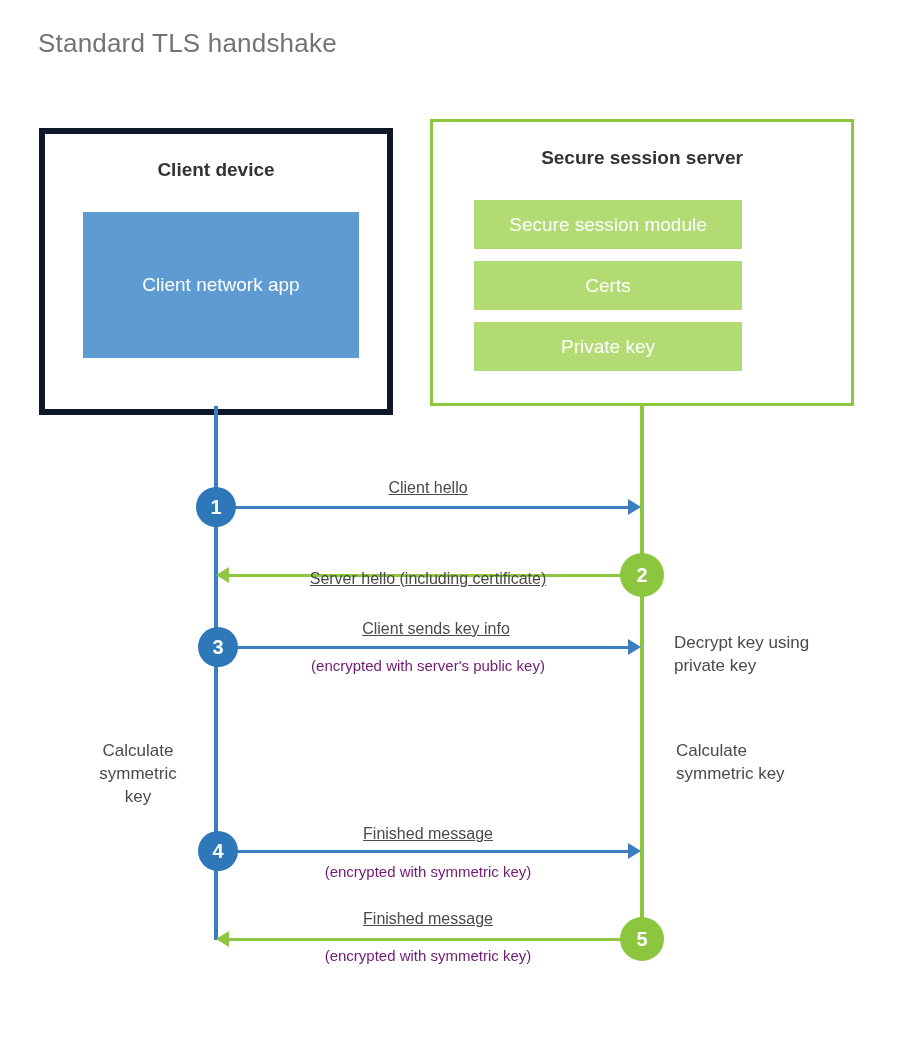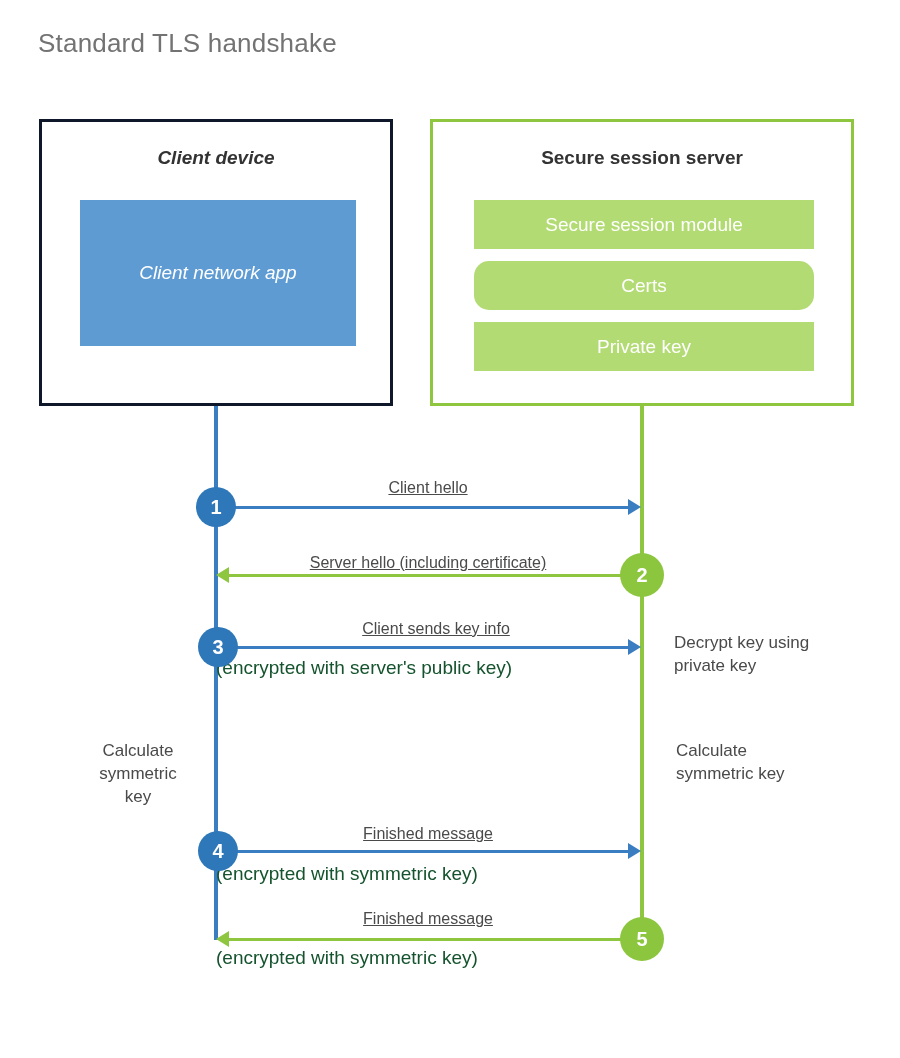--- a/index.html
+++ b/index.html
@@ -28,25 +28,24 @@
   }
 
   
   .party-box {
     position: absolute;
     background: #ffffff;
     box-sizing: border-box;
   }
   #client-device-box {
     left: 39px;
-    top: 119px;
+    top: 128px;
     width: 354px;
     height: 287px;
-    border: 3px solid #0f172a;
-    font-style: italic;
+    border: 6px solid #0f172a;
   }
   #server-box {
     left: 430px;
     top: 119px;
     width: 424px;
     height: 287px;
     border: 3px solid #8fc640;
     text-decoration: underline;
   }
   .party-title {
@@ -72,32 +71,32 @@
     font-size: 19px;
     display: flex;
     align-items: center;
     justify-content: center;
     text-align: center;
     line-height: 1.35;
   }
   .server-block {
     position: absolute;
     left: 41px;
-    width: 340px;
+    width: 268px;
     height: 49px;
     background: #b3db74;
     color: #ffffff;
     font-size: 19px;
     display: flex;
     align-items: center;
     justify-content: center;
     text-align: center;
   }
   #server-block-0 { top: 78px; }
-  #server-block-1 { top: 139px; border-radius: 15px; }
+  #server-block-1 { top: 139px; }
   #server-block-2 { top: 200px; }
 
   
   .lifeline {
     position: absolute;
     width: 4px;
   }
   #client-lifeline {
     left: 214px;
     top: 406px;
@@ -136,23 +135,23 @@
   .msg-label {
     position: absolute;
     text-align: center;
     font-size: 16px;
     color: #4a4a4a;
     white-space: nowrap;
     text-decoration: underline;
   }
   .msg-sublabel {
     position: absolute;
-    text-align: left;
-    font-size: 19px;
-    color: #14532d;
+    text-align: center;
+    font-size: 15px;
+    color: #701a75;
     white-space: nowrap;
   }
 
   
   .step-circle {
     position: absolute;
     border-radius: 50%;
     color: #ffffff;
     font-size: 20px;
     font-weight: 600;
@@ -203,21 +202,21 @@
 <div id="client-lifeline" class="lifeline"></div>
 <div id="server-lifeline" class="lifeline"></div>
 
 <div class="msg-line blue" style="left:216px; top:506px; width:412px;"></div>
 <div class="arrow-head right-blue" style="left:628px; top:499px;"></div>
 <div class="msg-label" style="left:216px; top:479px; width:424px;">Client hello</div>
 <div class="step-circle blue" style="left:196px; top:487px;">1</div>
 
 <div class="msg-line green" style="left:229px; top:574px; width:399px;"></div>
 <div class="arrow-head left-green" style="left:216px; top:567px;"></div>
-<div class="msg-label" style="left:216px; top:554px; width:424px;">Server hello (including certificate)</div>
+<div class="msg-label" style="left:216px; top:570px; width:424px;">Server hello (including certificate)</div>
 <div class="step-circle green" style="left:620px; top:553px;">2</div>
 
 <div class="msg-line blue" style="left:216px; top:646px; width:412px;"></div>
 <div class="arrow-head right-blue" style="left:628px; top:639px;"></div>
 <div class="msg-label" style="left:224px; top:620px; width:424px;">Client sends key info</div>
 <div class="msg-sublabel" style="left:216px; top:657px; width:424px;">(encrypted with server's public key)</div>
 <div class="step-circle blue" style="left:198px; top:627px;">3</div>
 
 <div class="side-note right-of-line" style="left:674px; top:632px;">Decrypt key using
 private key</div>

